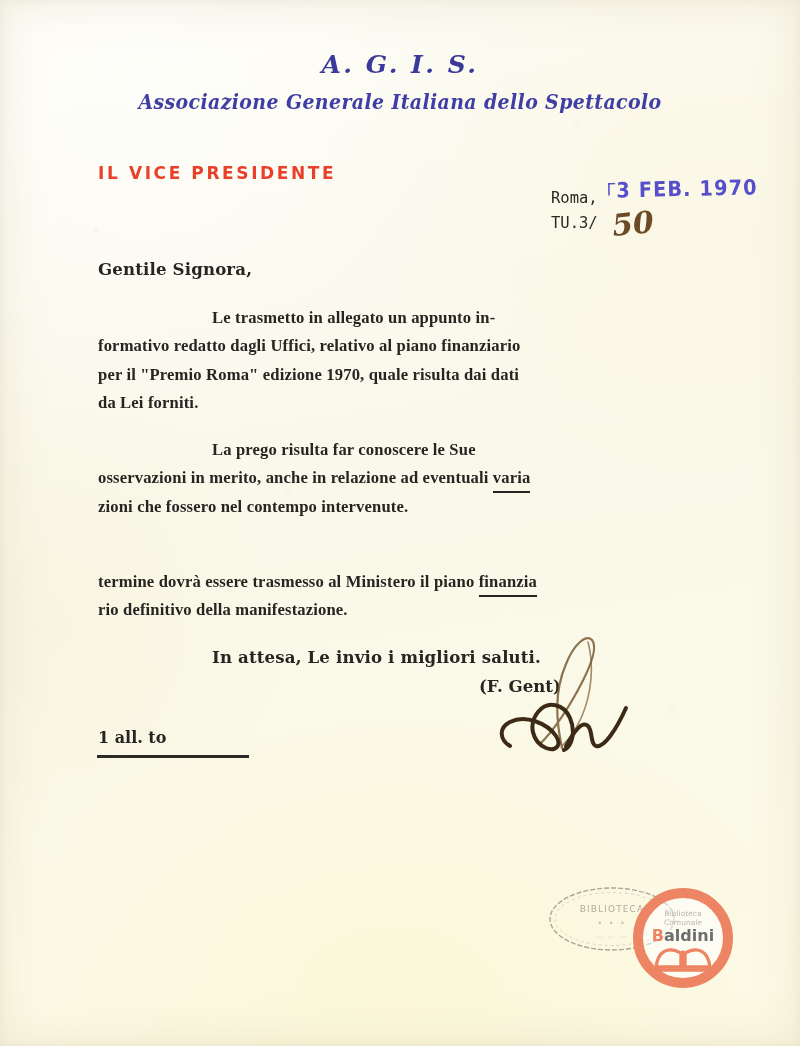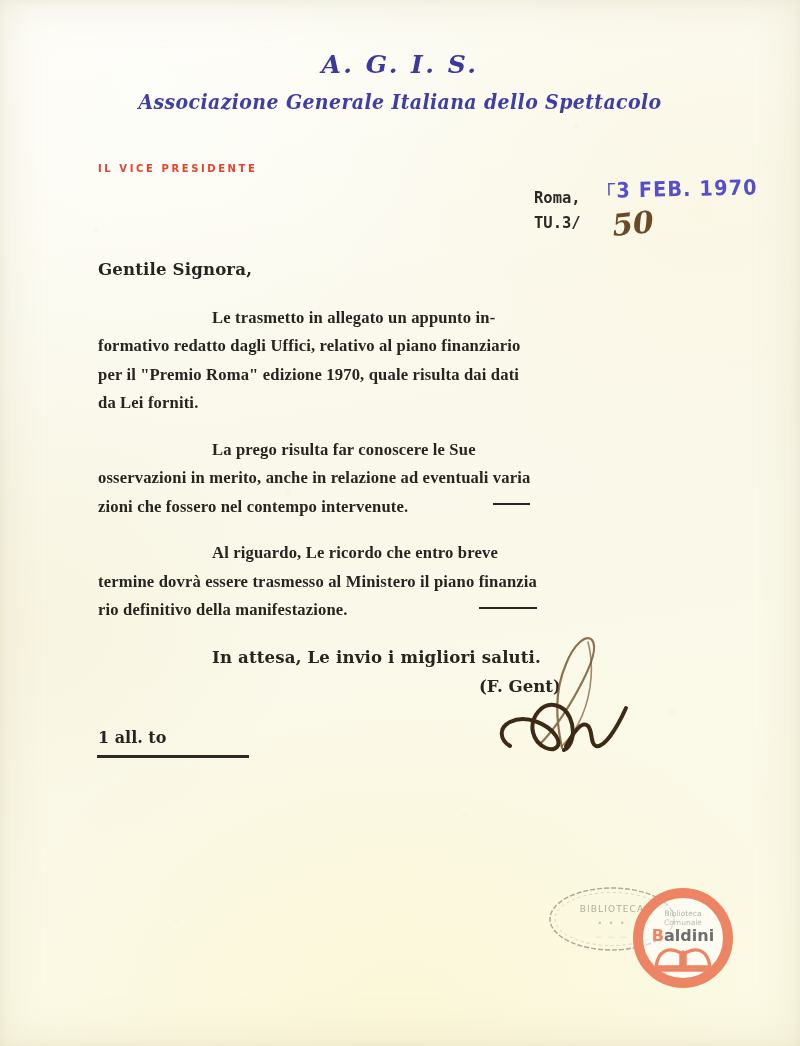--- a/index.html
+++ b/index.html
@@ -77,33 +77,33 @@
     color: #3f3ea4;
     line-height: 1;
     transform: scaleX(0.97);
   }
   .vice-presidente {
     position: absolute;
     left: 98px;
     top: 163px;
     font-family: "DejaVu Sans", sans-serif;
     font-weight: 700;
-    font-size: 10px;
+    font-size: 17px;
     letter-spacing: 2.6px;
     color: #e8402a;
     white-space: nowrap;
   }
 
   
   .dateblock {
     position: absolute;
-    left: 534px;
+    left: 551px;
     top: 186px;
     font-family: "DejaVu Sans Mono", monospace;
-    font-weight: 700;
+    font-weight: 400;
     font-size: 15.5px;
     color: #2b2a26;
     line-height: 25px;
     white-space: nowrap;
   }
   .date-stamp {
     position: absolute;
     left: 600px;
     top: 177px;
     font-family: "DejaVu Sans", sans-serif;
@@ -144,21 +144,21 @@
     font-size: 16.6px;
     line-height: 28.5px;
     color: #262521;
     letter-spacing: 0.15px;
   }
   .salutation { margin: 0 0 20px 0; }
   .para { margin: 0 0 18px 0; font-family: Liberation Serif, serif; }
   .para .indent { display: inline-block; width: 114px; }
   .tail-underline {
     border-bottom: 2px solid #262521;
-    padding-bottom: 16px;
+    padding-bottom: 4px;
   }
   .closing {
     margin: 10px 0 0 0;
     padding-left: 114px;
   }
 
   
   .sig-name {
     position: absolute;
     left: 479px;
@@ -259,21 +259,21 @@
   <div class="prot-hand">50</div>
 
   <div class="body-text">
 
     <p class="salutation">Gentile Signora,</p>
 
     <p class="para"><span class="indent"></span><span>Le trasmetto in allegato un appunto in-</span><br><span>formativo redatto dagli Uffici,  relativo al piano finanziario</span><br><span>per il "Premio Roma" edizione 1970,  quale risulta dai dati</span><br><span>da Lei forniti.</span></p>
 
     <p class="para"><span class="indent"></span><span>La prego risulta far conoscere le Sue</span><br><span>osservazioni in merito,  anche in relazione ad eventuali </span><span class="tail-underline">varia</span><br><span>zioni  che fossero nel contempo intervenute.</span></p>
 
-    <p class="para"><span class="indent"></span><span>Al riguardo,  Le ricordo che entro breve</span><br><span>termine dovrà essere trasmesso al Ministero il piano </span><span class="tail-underline">finanzia</span><br><span>rio definitivo della manifestazione.</span></p>
+    <p class="para"><span class="indent"></span><br><span>termine dovrà essere trasmesso al Ministero il piano </span><span class="tail-underline">finanzia</span><br><span>rio definitivo della manifestazione.</span></p>
 
     <p class="closing">In attesa,  Le invio i migliori saluti.</p>
   </div>
 
   <div class="sig-name">(F. Gent)</div>
 
   <svg class="signature-ink" viewBox="0 0 200 135">
     <g fill="none" stroke="#7a5a33" stroke-linecap="round" stroke-linejoin="round">
       <path d="M92 120 C 86 92, 84 64, 96 36 C 104 16, 116 6, 122 12 C 128 19, 120 40, 108 62
                C 96 84, 82 104, 70 116" stroke-width="2.2" opacity="0.85"></path>

